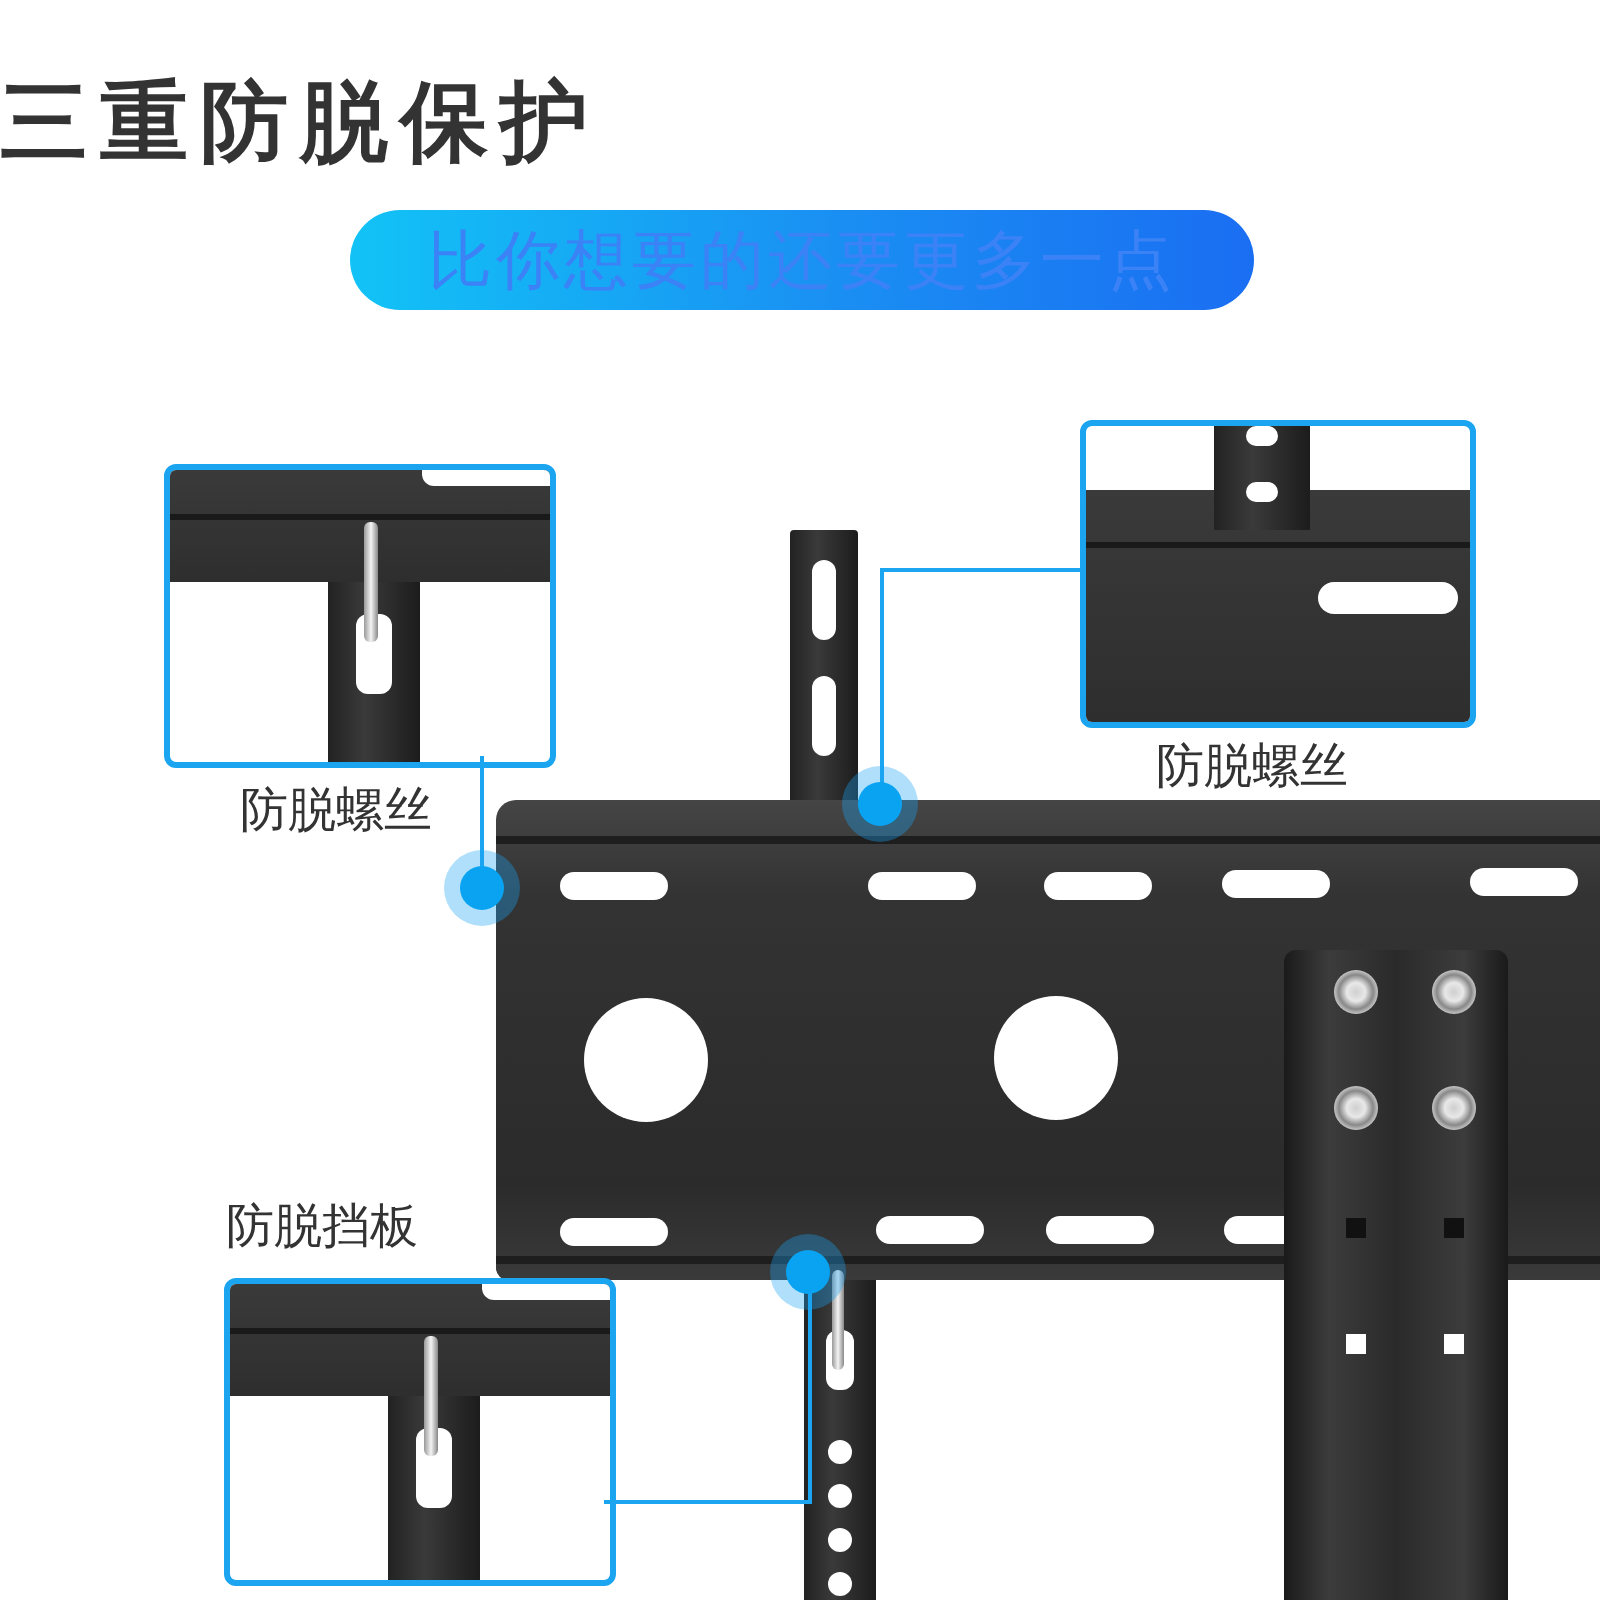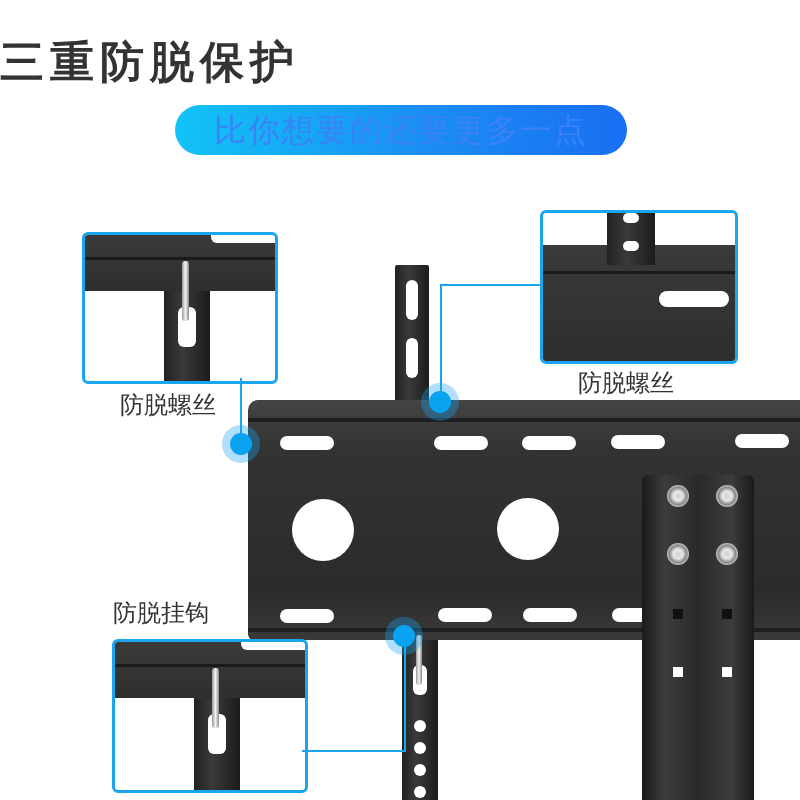--- a/index.html
+++ b/index.html
@@ -99,21 +99,21 @@
   <div class="abs strap-slot" style="left:80px;top:0;width:16px;height:10px;"></div>
   <div class="abs strap-slot" style="left:80px;top:28px;width:16px;height:10px;"></div>
   <div class="abs slot" style="left:116px;top:78px;width:70px;height:16px;"></div>
 </div>
 <div class="abs line" style="left:440px;top:284px;width:100px;height:2px;"></div>
 <div class="abs line" style="left:440px;top:284px;width:2px;height:118px;"></div>
 <div class="abs callout-label" style="left:578px;top:368px;">防脱螺丝</div>
 <div class="abs marker-halo" style="left:421px;top:383px;"></div>
 <div class="abs marker-dot" style="left:429px;top:391px;"></div>
 
-<div class="abs callout-label" style="left:113px;top:598px;">防脱挂钩</div>
+<div class="abs callout-label" style="left:113px;top:598px;">防脱挡板</div>
 <div class="abs callout" style="left:112px;top:639px;width:190px;height:148px;">
   <div class="abs cl-band" style="left:0;top:0;width:190px;height:56px;"></div>
   <div class="abs" style="left:126px;top:0;width:64px;height:8px;background:#fff;border-radius:0 0 0 6px;"></div>
   <div class="abs cl-rim" style="left:0;top:22px;width:190px;height:3px;"></div>
   <div class="abs strap" style="left:79px;top:56px;width:46px;height:92px;"></div>
   <div class="abs strap-slot" style="left:93px;top:72px;width:18px;height:40px;"></div>
   <div class="abs pin" style="left:97px;top:26px;width:7px;height:60px;"></div>
 </div>
 <div class="abs line" style="left:302px;top:750px;width:104px;height:2px;"></div>
 <div class="abs line" style="left:404px;top:636px;width:2px;height:116px;"></div>

